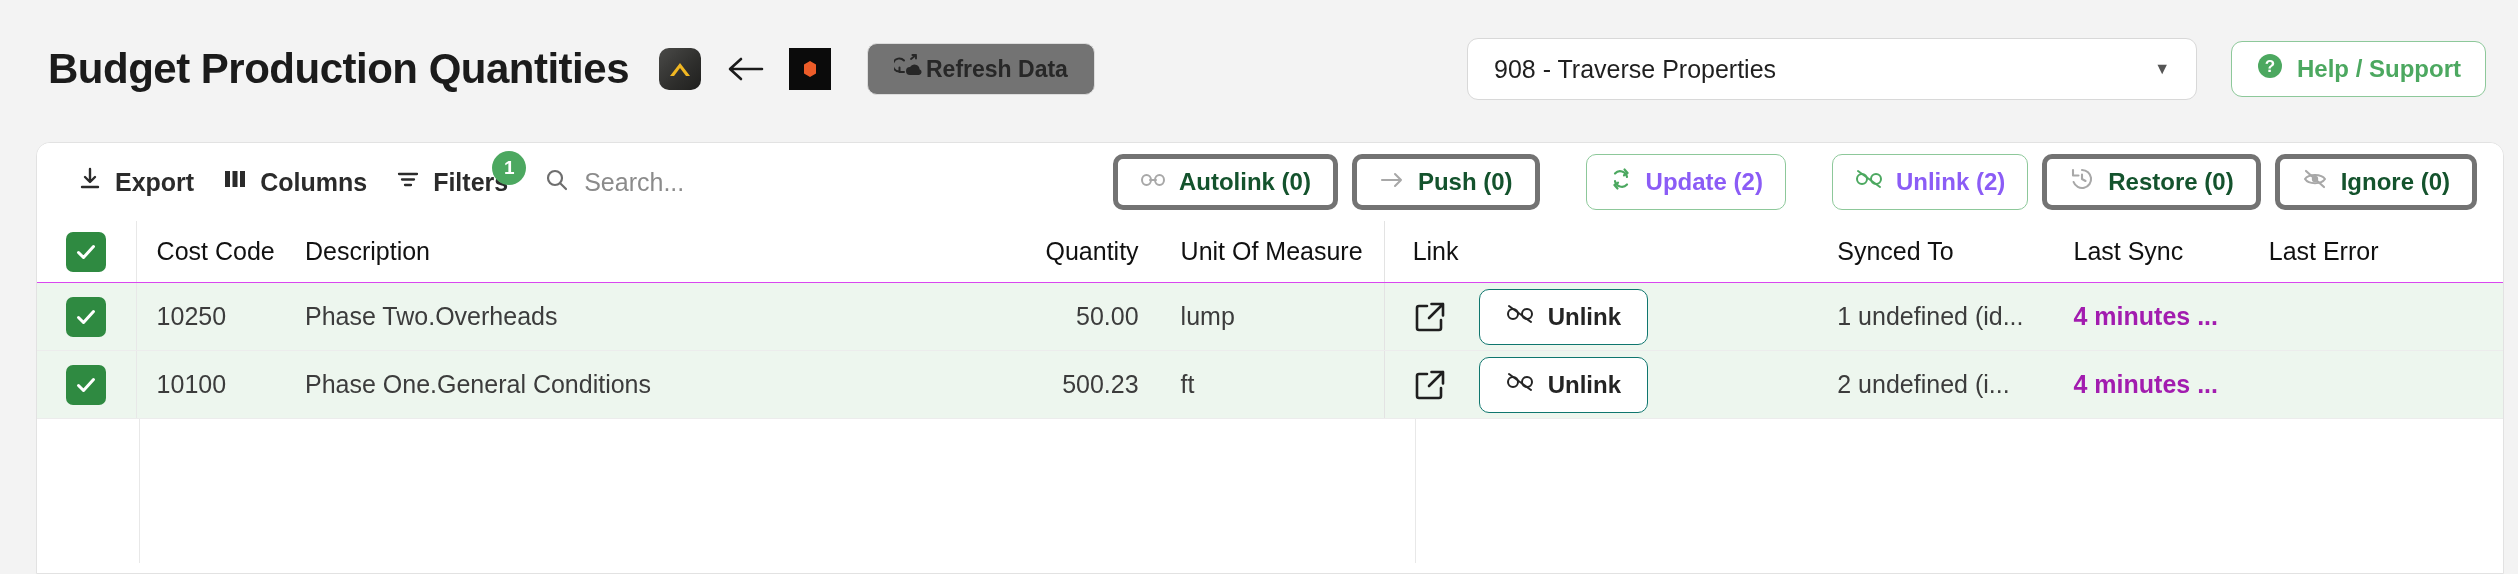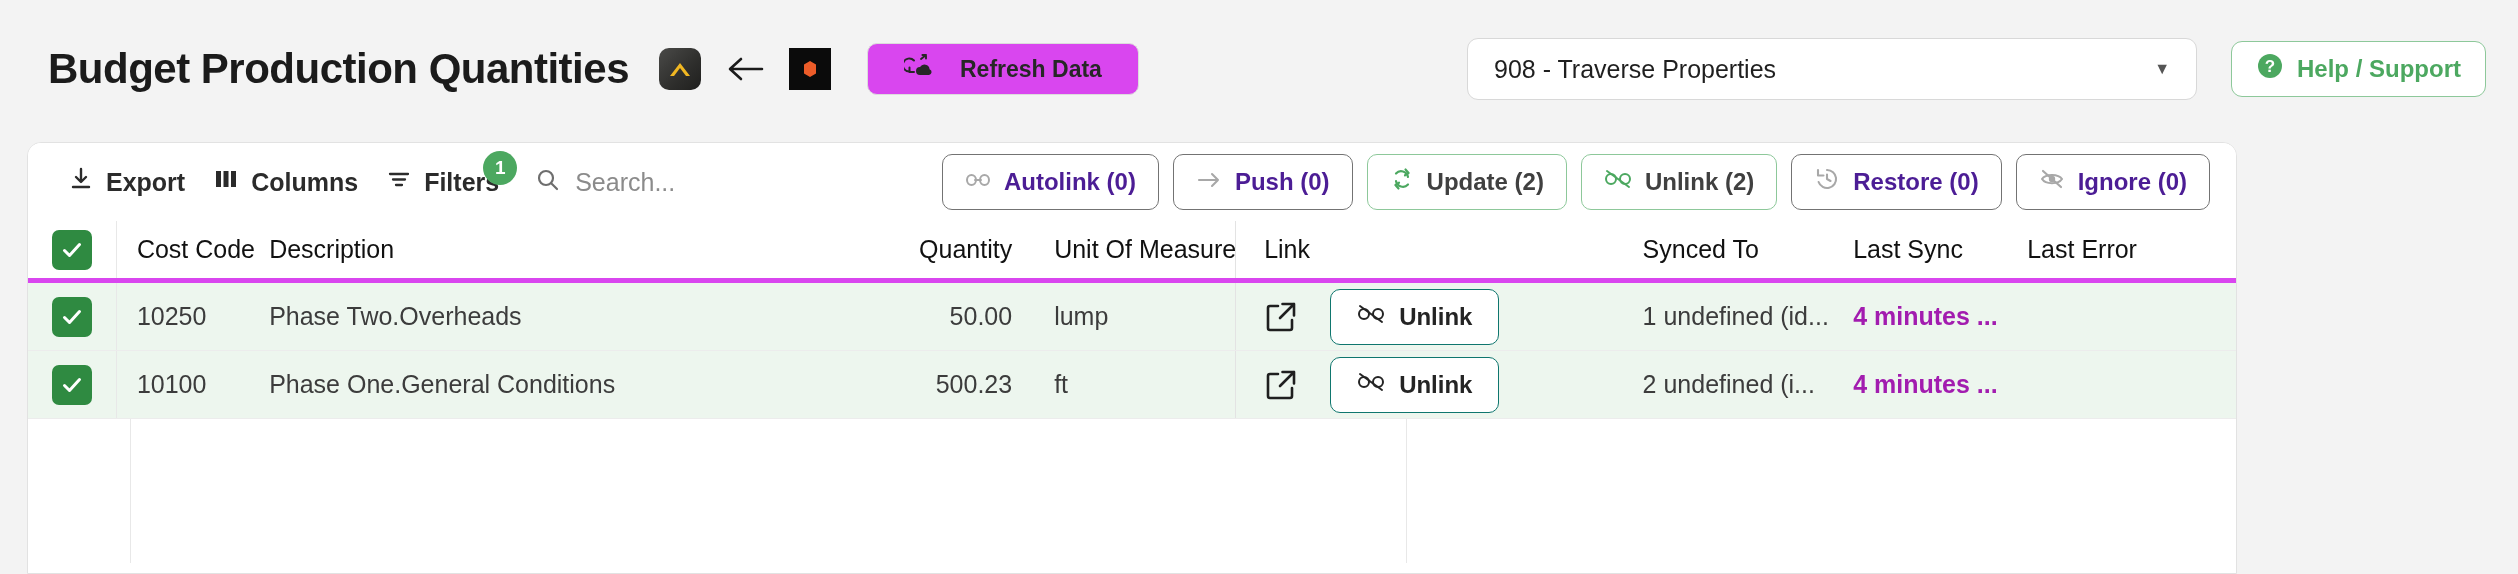--- a/index.html
+++ b/index.html
@@ -52,27 +52,27 @@
   .icon-procore {
     width: 42px; height: 42px;
     border-radius: 9px;
     background: #0b0b0b;
     display: flex; align-items: center; justify-content: center;
   }
 
   .btn-refresh {
     margin-left: 36px;
     height: 52px;
-    padding: 0 36px;
-    background: #d946ef;
+    padding: 0 26px;
+    background: #737373;
     border: 1px solid #dcdcdc;
     border-radius: 10px;
     display: flex;
     align-items: center;
-    gap: 28px;
+    gap: 4px;
     font-size: 23px;
     font-weight: bold;
     color: #272727;
     cursor: pointer;
     white-space: nowrap;
   }
 
   .header-right {
     margin-left: auto;
     display: flex;
@@ -112,23 +112,23 @@
     font-size: 24px;
     font-weight: bold;
     color: #4ca860;
     cursor: pointer;
     white-space: nowrap;
   }
 
   
   .panel {
     position: absolute;
-    left: 27px;
+    left: 36px;
     top: 142px;
-    width: 2210px;
+    width: 2468px;
     height: 432px;
     background: #ffffff;
     border: 1px solid #e2e2e2;
     border-top-left-radius: 14px;
     border-top-right-radius: 14px;
     overflow: hidden;
   }
 
   
   .toolbar {
@@ -201,46 +201,47 @@
     display: flex;
     align-items: center;
     gap: 13px;
     font-size: 24px;
     font-weight: bold;
     background: #ffffff;
     white-space: nowrap;
     cursor: pointer;
   }
   .act-btn.disabled {
-    border: 1px solid #737373;
-    color: #4c1d95;
+    border: 5px solid #737373;
+    color: #14532d;
     cursor: default;
   }
   .act-btn.active {
     border: 1.5px solid #8dc89a;
-    color: #404040;
+    color: #8b5cf6;
+    margin-left: 32px;
   }
 
   
   .table-wrap {
     position: relative;
     height: 354px;
   }
 
   .grid-row {
     display: flex;
     align-items: center;
     height: 68px;
     border-bottom: 1px solid #ececec;
   }
 
   .grid-head {
     height: 62px;
     background: #ffffff;
-    border-bottom: 5px solid #d946ef;
+    border-bottom: 1px solid #d946ef;
   }
 
   .grid-row.selected { background: #edf6ee; }
 
   .c-check   { width: 102px; display:flex; align-items:center; justify-content:center; border-right:1px solid #e8e8e8; height:100%; }
   .c-code    { width: 172px; padding-left: 20px; }
   .c-desc    { width: 560px; }
   .c-qty     { width: 320px; text-align: right; padding-right: 26px; }
   .c-uom     { width: 224px; padding-left: 16px; }
   .c-link    { width: 464px; padding-left: 28px; display:flex; align-items:center; gap: 32px; border-left:1px solid #e3e3e3; height:100%; }

